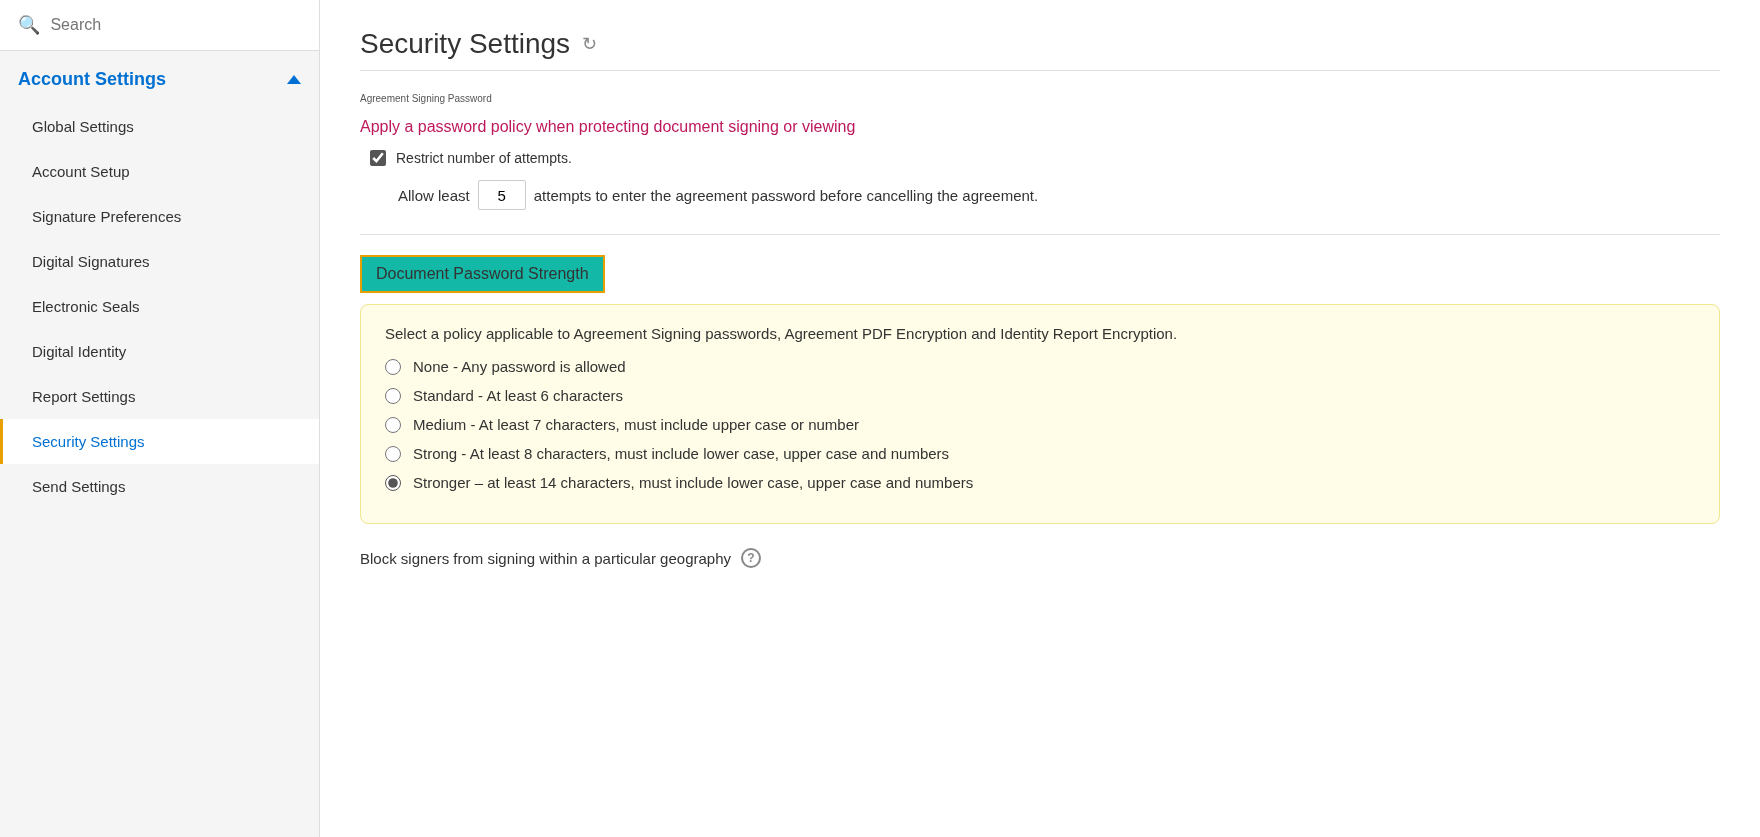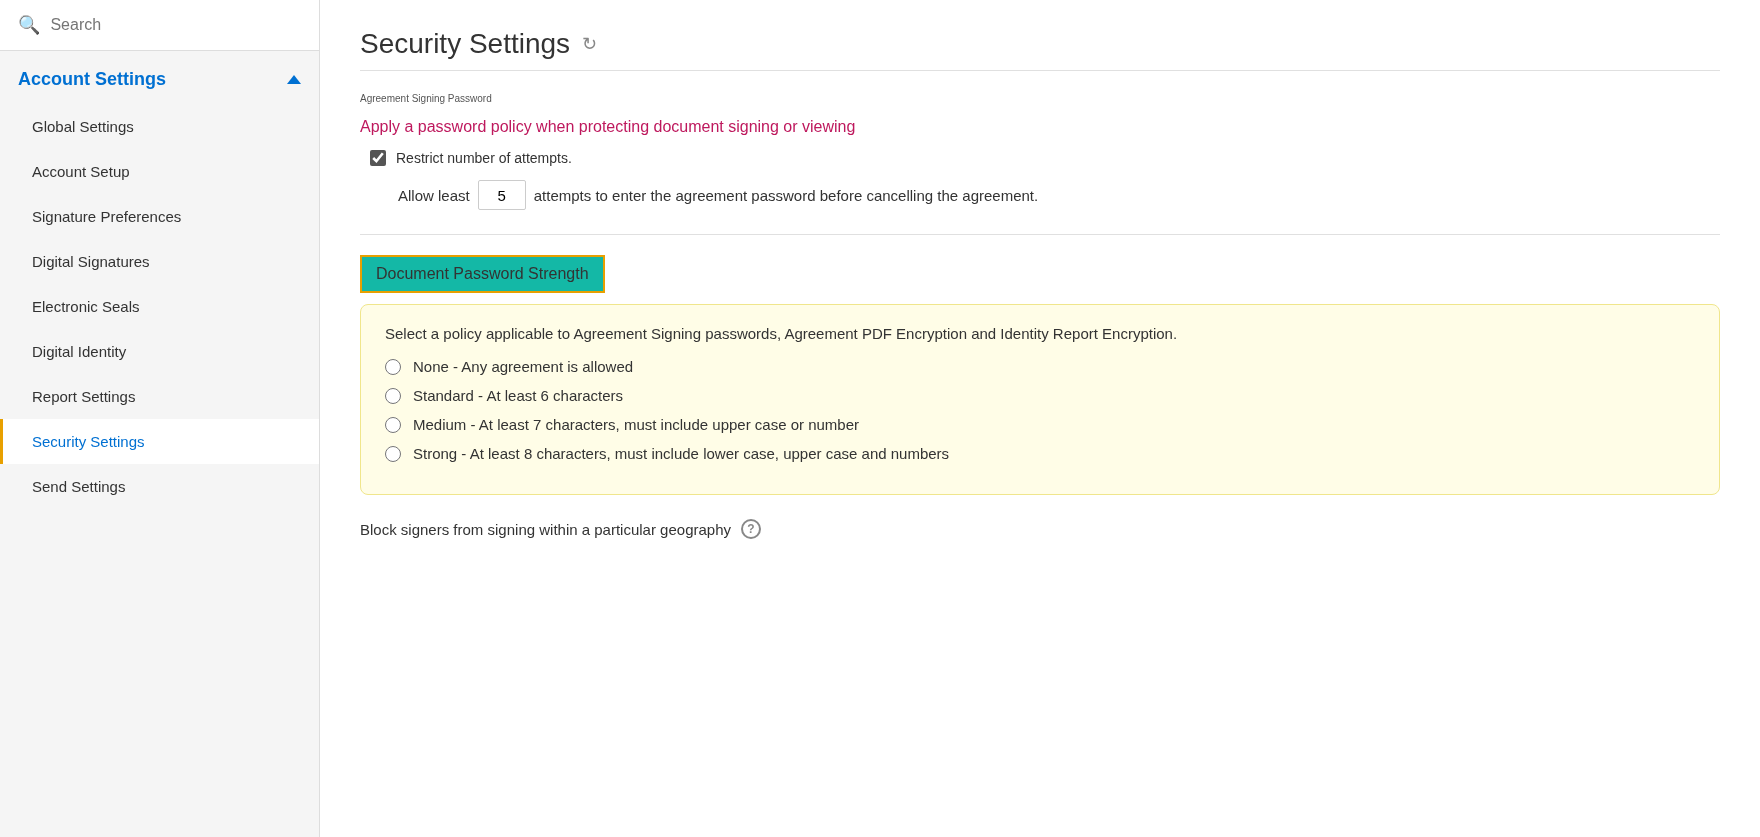--- a/index.html
+++ b/index.html
@@ -273,33 +273,37 @@
   <hr class="divider">
 
   <div class="doc-password-section">
     <div class="doc-password-heading">Document Password Strength</div>
 
     <div class="yellow-box">
       <div class="desc-text">Select a policy applicable to Agreement Signing passwords, Agreement PDF Encryption and Identity Report Encryption.</div>
       <div id="radio-options-container">
           <div class="radio-option">
             <input type="radio" name="password-strength" value="none" style="">
-            <span>None - Any agreement is allowed</span>
+            <span>None - Any password is allowed</span>
           </div>
           <div class="radio-option">
             <input type="radio" name="password-strength" value="standard" style="">
             <span>Standard - At least 6 characters</span>
           </div>
           <div class="radio-option">
             <input type="radio" name="password-strength" value="medium" style="">
             <span>Medium - At least 7 characters, must include upper case or number</span>
           </div>
           <div class="radio-option">
             <input type="radio" name="password-strength" value="strong" style="">
             <span>Strong - At least 8 characters, must include lower case, upper case and numbers</span>
+          </div>
+          <div class="radio-option">
+            <input type="radio" name="password-strength" value="stronger" checked="" style="">
+            <span>Stronger – at least 14 characters, must include lower case, upper case and numbers</span>
           </div>
         </div>
     </div>
   </div>
 
   <div class="block-signers-row">
     <span>Block signers from signing within a particular geography</span>
     <span class="help-icon">?</span>
   </div>
 </div>

